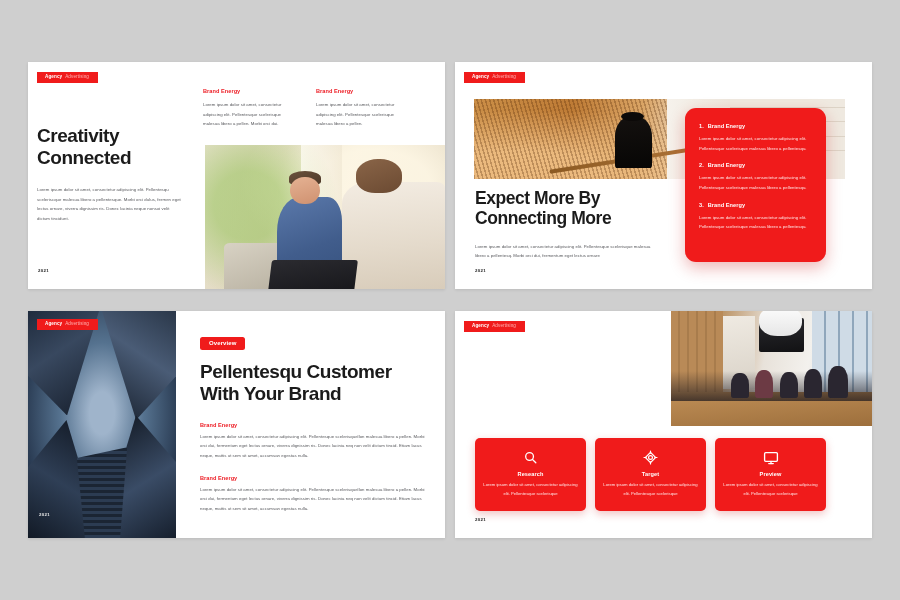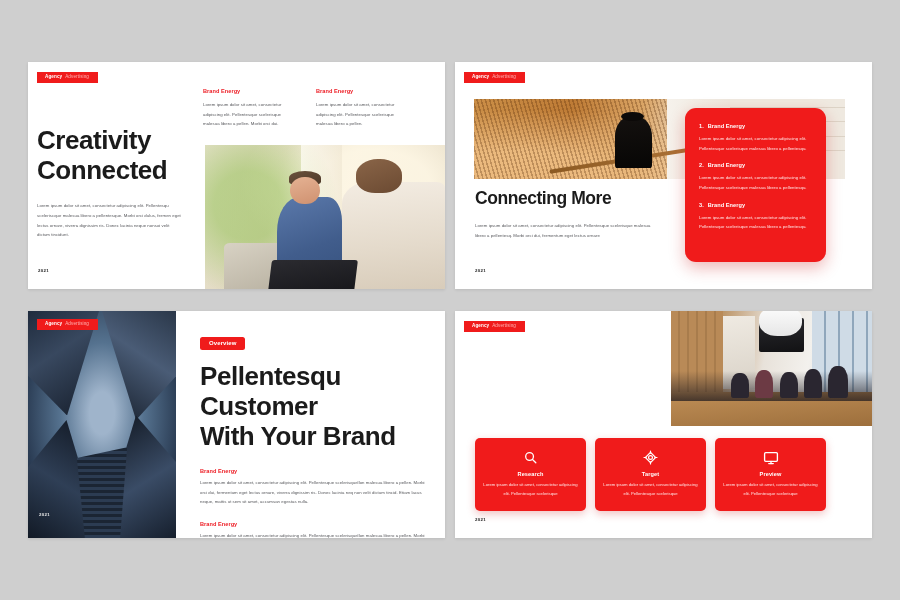--- a/index.html
+++ b/index.html
@@ -40,21 +40,21 @@
     position:absolute;
     font-size:4.4px;
     font-weight:bold;
     color:#222;
     letter-spacing:.3px;
   }
   .yearmark.on-dark { color:#e9e9e9; }
 
   
   .headline {
-    font-size:26px;
+    font-size:19px;
     font-weight:bold;
     color:#1b1b1b;
     line-height:1.16;
     letter-spacing:-0.45px;
   }
   .headline.sm { font-size:17.5px; }
   .body-copy {
     font-size:4.3px;
     line-height:2.25;
     color:#55565a;
@@ -248,20 +248,21 @@
       <div class="ph-inner p2a"></div>
       <div class="p2b"></div>
         <div class="p2c"></div>
       <div class="p2f"></div>
         <div class="p2d"></div>
         <div class="p2e"></div>
     </div>
 
     <div style="position:absolute; left:20px; top:126px; width:200px;">
       <div class="headline sm">
+        <div>Expect More By</div>
         <div>Connecting More</div>
       </div>
       <div class="body-copy" style="margin-top:13px; width:182px;">Lorem ipsum dolor sit amet, consectetur adipiscing elit. Pellentesque scelerisque malesua libero a pellentesq. Morbi orci dui, fermentum eget lectus ornare</div>
     </div>
 
     <div class="red-card" style="left:230px; top:46px; width:141px; height:154px; padding:15px 14px;">
       <div class="rc-item">
         <div class="rc-head">
           <span class="sub-white">1.</span>
           <span class="sub-white">Brand Energy</span>

